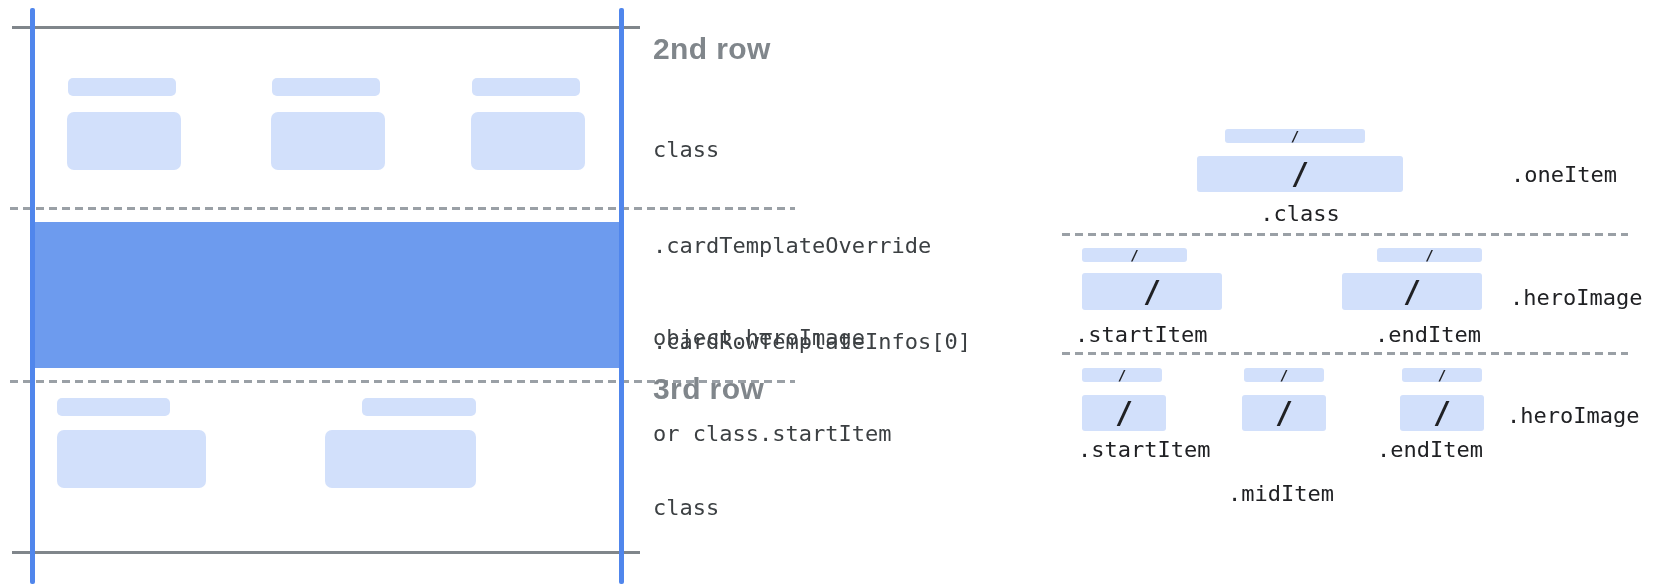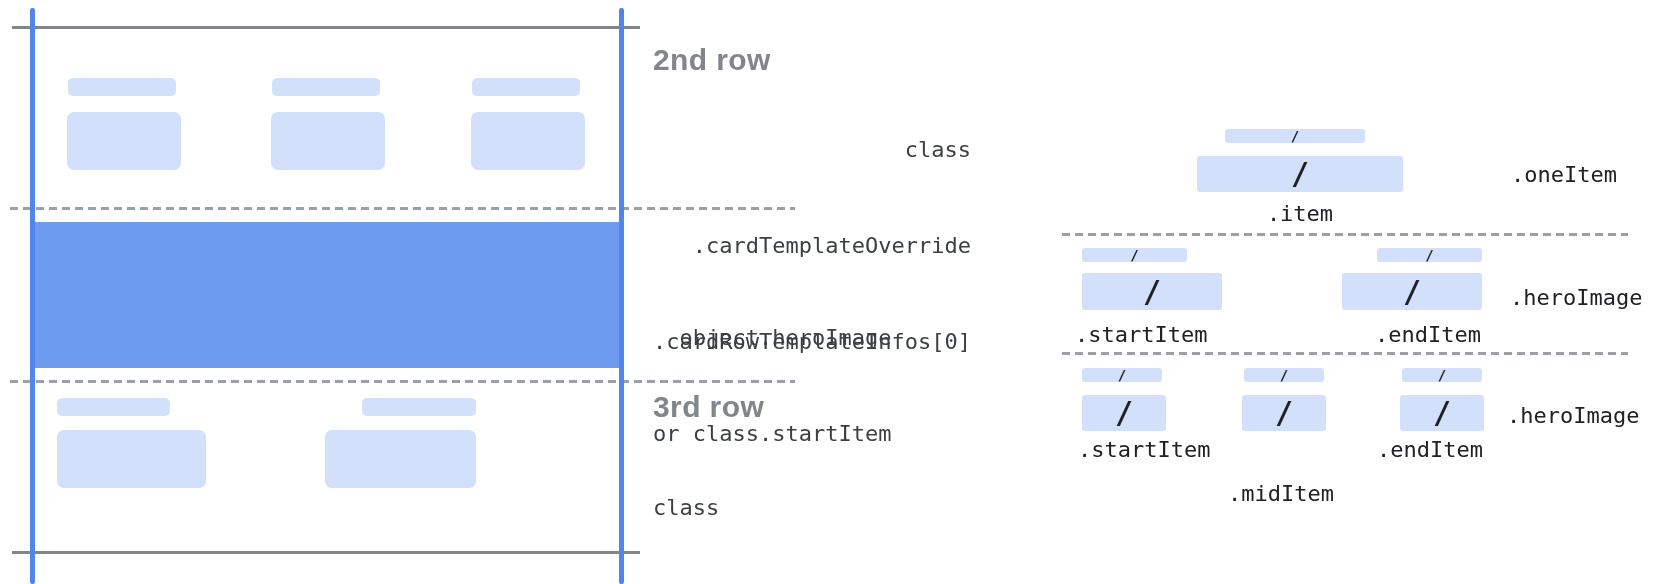--- a/index.html
+++ b/index.html
@@ -17,21 +17,21 @@
   
   .hero { position:absolute; background:var(--hero-blue,#6d9bee); }
   .ph   { position:absolute; background:var(--light-blue,#d2e0fb); }
   .ph.sm { height:18px; border-radius:5px; }
   .ph.lg { height:58px; border-radius:7px; }
 
   
   .heading { position:absolute; font-family:"Liberation Sans", sans-serif; font-weight:700;
              font-size:30px; color:var(--heading-gray,#80868b); letter-spacing:.4px; }
   .code { position:absolute; font:400 22px/32px "DejaVu Sans Mono", monospace;
-          color:var(--code-text,#3c4043); white-space:pre;text-align:right; }
+          color:var(--code-text,#3c4043); white-space:pre; }
 
   
   .bar { position:absolute; background:var(--light-blue,#d2e0fb); border-radius:3px;
          display:flex; align-items:center; justify-content:center; }
   .slash-sm { font:600 14px "DejaVu Sans Mono", monospace; color:var(--label-text,#202124); line-height:1; }
   .slash-lg { font:700 30px "DejaVu Sans Mono", monospace; color:var(--label-text,#202124); line-height:1; }
   .rlabel { position:absolute; font:400 22px "DejaVu Sans Mono", monospace;
             color:var(--label-text,#202124); white-space:nowrap; }
   .center { text-align:center; }
 </style>
@@ -55,47 +55,47 @@
   <div class="ph lg" style="left:471px; top:112px; width:114px;"></div>
 
   <div class="ph sm" style="left:57px;  top:398px; width:113px;"></div>
   <div class="ph lg" style="left:57px;  top:430px; width:149px;"></div>
   <div class="ph sm" style="left:362px; top:398px; width:114px;"></div>
   <div class="ph lg" style="left:325px; top:430px; width:151px;"></div>
 
   <div class="vline" style="left:30px;"></div>
   <div class="vline" style="left:619px;"></div>
 
-  <div class="heading" style="left:653px; top:32px;margin-top:11px;">2nd row</div>
+  <div class="heading" style="left:653px; top:32px;">2nd row</div>
   <div class="code" style="left:653px; top:70px;">
     <div>class</div>
     <div>.cardTemplateOverride</div>
     <div>.cardRowTemplateInfos[0]</div>
   </div>
 
   <div class="code" style="left:653px; top:258px;">
     <div>object.heroImage</div>
     <div>or class.startItem</div>
   </div>
 
-  <div class="heading" style="left:653px; top:390px;">3rd row</div>
+  <div class="heading" style="left:653px; top:372px;">3rd row</div>
   <div class="code" style="left:653px; top:428px;">
     <div>class</div>
     
     
     
   </div>
 
   <div class="bar" style="left:1225px; top:129px; width:140px; height:14px;">
     <span class="slash-sm">/</span>
   </div>
   <div class="bar" style="left:1197px; top:156px; width:206px; height:36px;">
     <span class="slash-lg">/</span>
   </div>
-  <div class="rlabel center" style="left:1197px; top:201px; width:206px;">.item</div>
+  <div class="rlabel center" style="left:1197px; top:201px; width:206px;">.class</div>
   <div class="rlabel" style="left:1511px; top:162px;">.oneItem</div>
 
   <div class="dashed" style="left:1062px; top:233px; width:566px;"></div>
 
   <div class="bar" style="left:1082px; top:248px; width:105px; height:14px;">
     <span class="slash-sm">/</span>
   </div>
   <div class="bar" style="left:1082px; top:273px; width:140px; height:37px;">
     <span class="slash-lg">/</span>
   </div>

